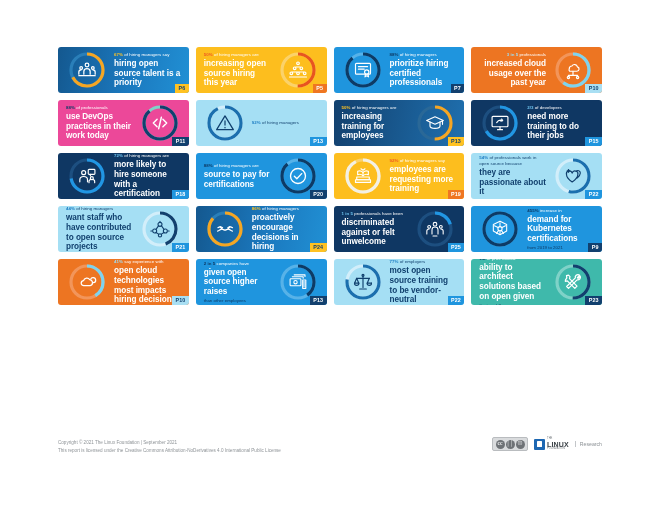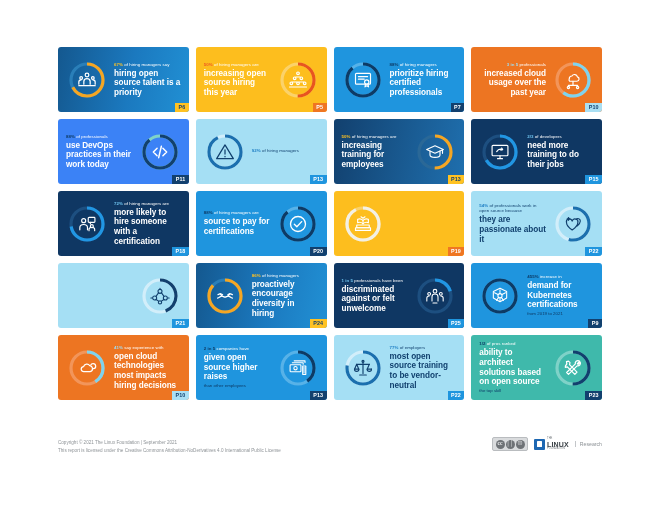--- a/index.html
+++ b/index.html
@@ -23,21 +23,21 @@
     position: absolute;
     left: 58px;
     top: 47px;
     width: 544px;
     display: grid;
     grid-template-columns: repeat(4, 1fr);
     gap: 7px 7px;
   }
   .card {
     position: relative;
-    height: 65px;
+    height: 46px;
     border-radius: 3px;
     overflow: hidden;
     display: flex;
     align-items: center;
     box-sizing: border-box;
     padding: 4px 5px;
   }
   .card.icon-left { flex-direction: row; }
   .card.icon-right { flex-direction: row-reverse; }
 
@@ -265,21 +265,21 @@
               <circle cx="17.5" cy="21" r="1.4"></circle>
             </svg>
           </div>
         </div>
         <div class="txt">
           <div class="lead"><b style="color: rgb(159, 220, 242);">3 in 5</b><span> professionals</span></div>
           <div class="headline">increased cloud usage over the past year</div>
         </div>
         <div class="badge" style="background: rgb(169, 223, 243); color: rgb(18, 64, 110);">P10</div>
       </div>
-      <div class="card icon-right" style="background: #3b82f6; color: rgb(255, 255, 255);">
+      <div class="card icon-right" style="background: #ec4899; color: rgb(255, 255, 255);">
         <div class="ring-wrap">
           <svg viewBox="0 0 40 40">
             <circle cx="20" cy="20" r="16" fill="none" stroke="#7fd2c8" stroke-width="3.2"></circle>
             <circle cx="20" cy="20" r="16" fill="none" stroke="#12406e" stroke-width="3.2" stroke-linecap="butt" stroke-dasharray="88.47 12.06" transform="rotate(-90 20 20)"></circle>
           </svg>
           <div class="glyph" style="color: rgb(255, 255, 255);">
             <svg viewBox="0 0 24 24" fill="none" stroke="currentColor" stroke-width="1.8" stroke-linecap="round" stroke-linejoin="round">
               <path d="M8.5 7.5L4 12l4.5 4.5M15.5 7.5L20 12l-4.5 4.5M13.6 5.2l-3.2 13.6"></path>
             </svg>
           </div>
@@ -397,20 +397,24 @@
             <circle cx="20" cy="20" r="16" fill="none" stroke="#f3f0e4" stroke-width="3.2" stroke-linecap="butt" stroke-dasharray="92.49 8.04" transform="rotate(-90 20 20)"></circle>
           </svg>
           <div class="glyph" style="color: rgb(255, 255, 255);">
             <svg viewBox="0 0 24 24" fill="none" stroke="currentColor" stroke-width="1.4" stroke-linecap="round" stroke-linejoin="round">
               <path d="M3 16.5h18v3.2H3z"></path>
               <path d="M4.5 13.2h15v3.3h-15z"></path>
               <path d="M12 11.6c-2-1.8-4.4-2-6.4-1.2v-4c2-.9 4.4-.6 6.4 1.2 2-1.8 4.4-2.1 6.4-1.2v4c-2-.8-4.4-.6-6.4 1.2z"></path>
               <path d="M12 7.6v4M9.6 3.4l2.4 1.6 2.4-1.6"></path>
             </svg>
           </div>
+        </div>
+        <div class="txt">
+          <div class="lead"><b style="color: rgb(239, 91, 34);">92%</b><span> of hiring managers say</span></div>
+          <div class="headline">employees are requesting more training</div>
         </div>
         <div class="badge" style="background: rgb(239, 118, 34); color: rgb(255, 255, 255);">P19</div>
       </div>
       <div class="card icon-right" style="background: rgb(165, 223, 244); color: rgb(17, 64, 110);">
         <div class="ring-wrap">
           <svg viewBox="0 0 40 40">
             <circle cx="20" cy="20" r="16" fill="none" stroke="#d2eefa" stroke-width="3.2"></circle>
             <circle cx="20" cy="20" r="16" fill="none" stroke="#1b6fae" stroke-width="3.2" stroke-linecap="butt" stroke-dasharray="54.29 46.24" transform="rotate(-90 20 20)"></circle>
           </svg>
           <div class="glyph" style="color: rgb(17, 64, 110);">
@@ -437,39 +441,43 @@
             <svg viewBox="0 0 24 24" fill="none" stroke="currentColor" stroke-width="1.3" stroke-linecap="round" stroke-linejoin="round">
               <circle cx="12" cy="6.4" r="2.4"></circle>
               <circle cx="5.6" cy="14.4" r="2.4"></circle>
               <circle cx="18.4" cy="14.4" r="2.4"></circle>
               <circle cx="12" cy="19.6" r="2"></circle>
               <path d="M10.2 8.3l-3 4.2M13.8 8.3l3 4.2M7.4 16.2l3.2 2.3M16.6 16.2l-3.2 2.3"></path>
               <path d="M2.2 14.4H1M21.8 14.4H23M12 2.6v1.2"></path>
             </svg>
           </div>
         </div>
+        <div class="txt">
+          <div class="lead"><b style="color: rgb(31, 127, 196);">44%</b><span> of hiring managers</span></div>
+          <div class="headline">want staff who have contributed to open source projects</div>
+        </div>
         <div class="badge" style="background: rgb(31, 149, 222); color: rgb(255, 255, 255);">P21</div>
       </div>
       <div class="card icon-left" style="background: linear-gradient(100deg, rgb(20, 88, 143) 0%, rgb(27, 121, 191) 55%, rgb(33, 144, 212) 100%); color: rgb(255, 255, 255);">
         <div class="ring-wrap">
           <svg viewBox="0 0 40 40">
             <circle cx="20" cy="20" r="16" fill="none" stroke="#2a7fb9" stroke-width="3.2"></circle>
             <circle cx="20" cy="20" r="16" fill="none" stroke="#f5a623" stroke-width="3.2" stroke-linecap="butt" stroke-dasharray="86.46 14.07" transform="rotate(-90 20 20)"></circle>
           </svg>
           <div class="glyph" style="color: rgb(255, 255, 255);">
             <svg viewBox="0 0 24 24" fill="none" stroke="currentColor" stroke-width="1.5" stroke-linecap="round" stroke-linejoin="round">
               <path d="M3 14.5c2.3 0 3-2.4 5.2-2.4 1.6 0 2.3 1.2 3.8 1.2s2.2-1.2 3.8-1.2c2.2 0 2.9 2.4 5.2 2.4"></path>
               <path d="M3.5 10.4c2.2-1.6 4-1.2 5.6 0M21 10.4c-2.2-1.6-4-1.2-5.6 0"></path>
               <path d="M8.6 12.1L6.2 9.3M15.4 12.1l2.4-2.8"></path>
             </svg>
           </div>
         </div>
         <div class="txt">
           <div class="lead"><b style="color: rgb(255, 194, 34);">86%</b><span> of hiring managers</span></div>
-          <div class="headline">proactively encourage diversity in hiring</div>
+          <div class="headline">proactively encourage decisions in hiring</div>
         </div>
         <div class="badge" style="background: rgb(255, 194, 34); color: rgb(18, 64, 110);">P24</div>
       </div>
       <div class="card icon-right" style="background: rgb(15, 55, 99); color: rgb(255, 255, 255);">
         <div class="ring-wrap">
           <svg viewBox="0 0 40 40">
             <circle cx="20" cy="20" r="16" fill="none" stroke="#1d4f80" stroke-width="3.2"></circle>
             <circle cx="20" cy="20" r="16" fill="none" stroke="#2196e3" stroke-width="3.2" stroke-linecap="butt" stroke-dasharray="20.11 80.42" transform="rotate(-90 20 20)"></circle>
           </svg>
           <div class="glyph" style="color: rgb(255, 255, 255);">
@@ -582,21 +590,21 @@
           </svg>
           <div class="glyph" style="color: rgb(255, 255, 255);">
             <svg viewBox="0 0 24 24" fill="none" stroke="currentColor" stroke-width="1.5" stroke-linecap="round" stroke-linejoin="round">
               <path d="M4.2 4.4l2.4-.6 1.8 1.8-.6 2.4 9 9-2.6 2.6-9-9-2.4.6L3 9.4 4.6 7z"></path>
               <path d="M19.8 4.2l-2.6 2.6.9.9 2.6-2.6a3.2 3.2 0 0 1-3.8 4.3L6.6 19.6l-2.2-2.2L14.8 7.1a3.2 3.2 0 0 1 4.3-3.8z"></path>
             </svg>
           </div>
         </div>
         <div class="txt">
           <div class="lead"><b style="color: rgb(13, 59, 102);">1/2</b><span> of pros ranked</span></div>
-          <div class="headline">ability to architect solutions based on open source</div>
+          <div class="headline">ability to architect solutions based on open given</div>
           <div class="subline" style="color: rgb(13, 59, 102);">the top skill</div>
         </div>
         <div class="badge" style="background: rgb(18, 64, 110); color: rgb(255, 255, 255);">P23</div>
       </div>
     </div>
 
   <div id="footer">
     <div class="copy">
       <div>Copyright © 2021 The Linux Foundation | September 2021</div>
       <div>This report is licensed under the Creative Commons Attribution-NoDerivatives 4.0 International Public License</div>

